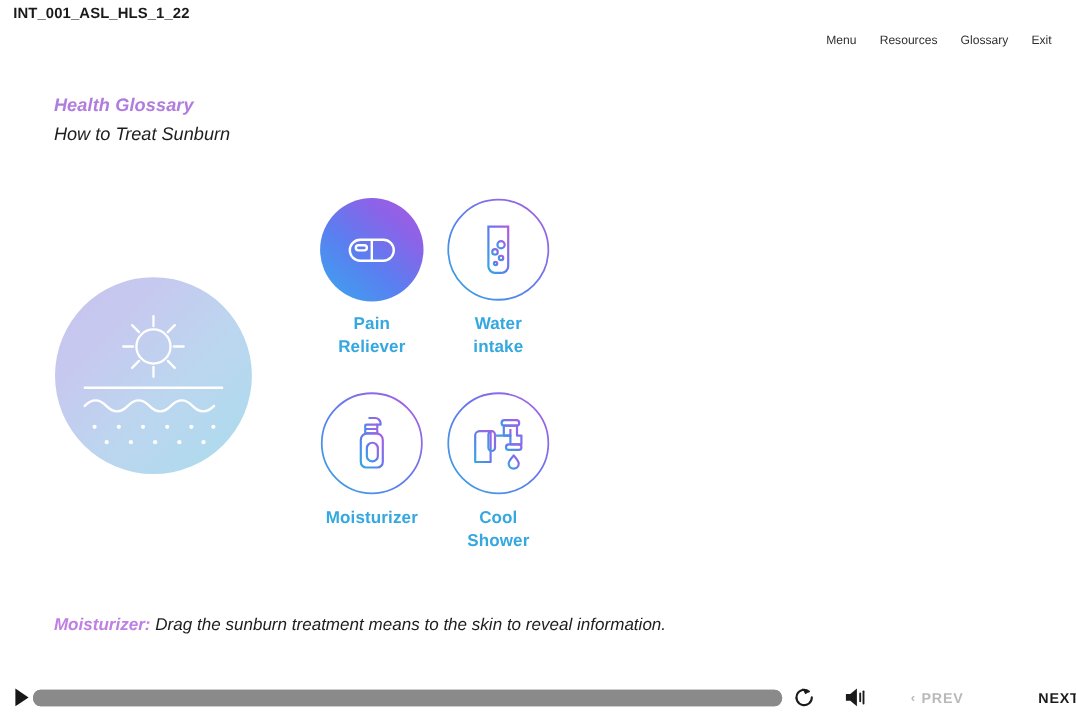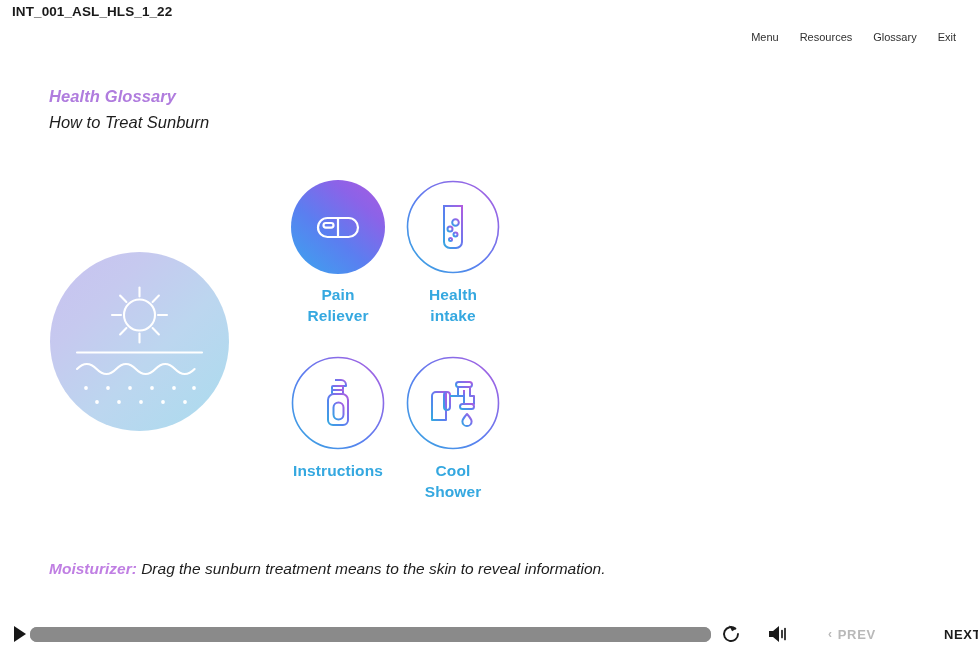--- a/index.html
+++ b/index.html
@@ -193,39 +193,39 @@
           <path d="M38 26 h18 v36 a6 6 0 0 1 -6 6 h-6 a6 6 0 0 1 -6 -6 z"></path>
           <path d="M38 36 h18"></path>
           <circle cx="49.5" cy="42.5" r="3.3"></circle>
           <circle cx="44" cy="49" r="2.5"></circle>
           <circle cx="49.5" cy="54.5" r="2"></circle>
           <circle cx="44.5" cy="59.5" r="1.5"></circle>
         </g>
       </svg>
     </div>
     <div class="opt-label">
-      <span>Health</span><br>
+      <span>Water</span><br>
       <span>intake</span>
     </div>
   </div>
 
   <div class="option" id="opt-moist">
     <div class="badge outlined">
       <svg width="94" height="94" viewBox="0 0 94 94">
         <circle cx="47" cy="47" r="45.5" fill="none" stroke="url(#gstroke)" stroke-width="1.6"></circle>
         <g fill="none" stroke="url(#gstroke)" stroke-width="2" stroke-linejoin="round">
           <path d="M44 24 h6 a5 5 0 0 1 5 5 v1 h-4"></path>
           <rect x="41" y="30" width="11" height="4" rx="1"></rect>
           <rect x="41" y="34" width="11" height="4" rx="1"></rect>
           <path d="M37 44 a6 6 0 0 1 6 -6 h8 a6 6 0 0 1 6 6 v20 a5 5 0 0 1 -5 5 h-10 a5 5 0 0 1 -5 -5 z"></path>
           <rect x="42.5" y="46.5" width="10" height="17" rx="5"></rect>
         </g>
       </svg>
     </div>
-    <div class="opt-label">Instructions</div>
+    <div class="opt-label">Moisturizer</div>
   </div>
 
   <div class="option" id="opt-shower">
     <div class="badge outlined">
       <svg width="94" height="94" viewBox="0 0 94 94">
         <circle cx="47" cy="47" r="45.5" fill="none" stroke="url(#gstroke)" stroke-width="1.6"></circle>
         <g fill="none" stroke="url(#gstroke)" stroke-width="2" stroke-linejoin="round">
           <path d="M26 40 a4 4 0 0 1 4 -4 h10 v28 h-14 z"></path>
           <rect x="38" y="36" width="6" height="18" rx="3"></rect>
           <path d="M44 40 h14 v-6"></path>

